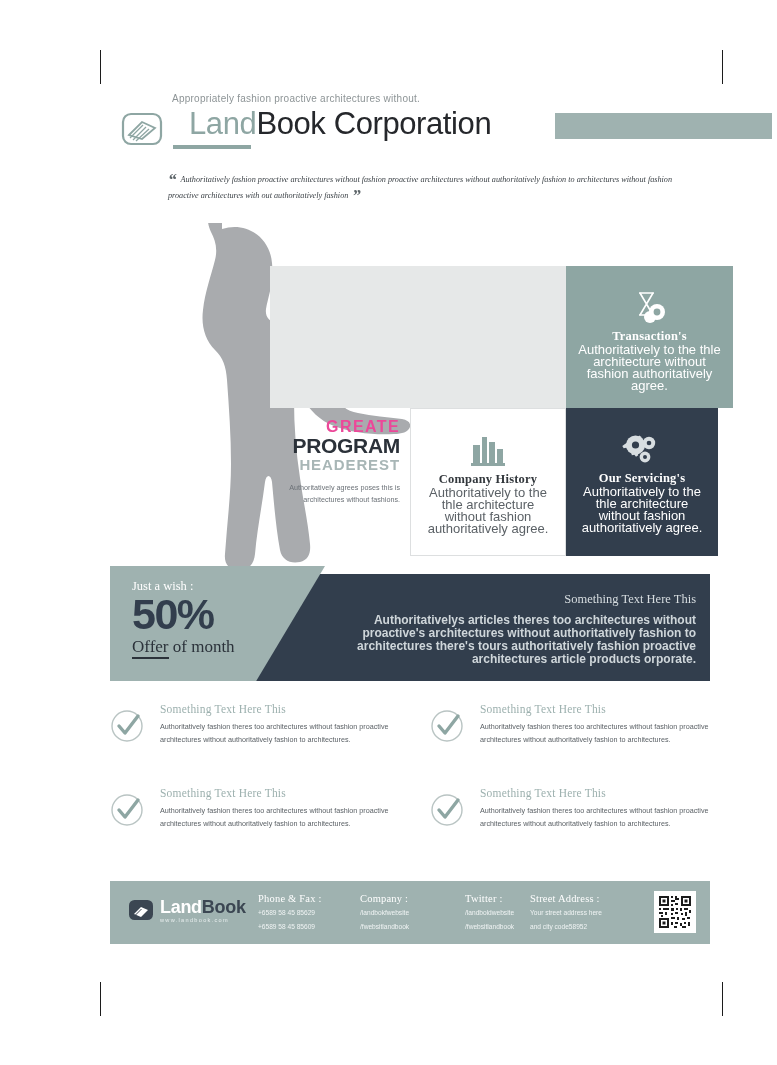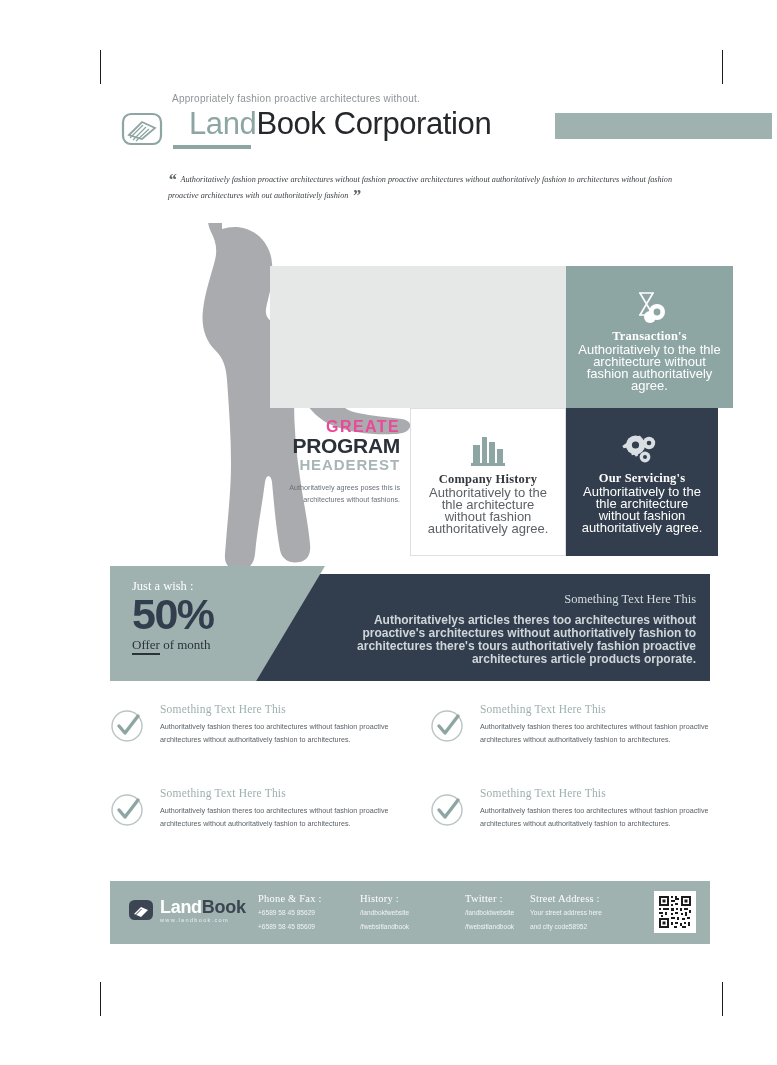--- a/index.html
+++ b/index.html
@@ -103,21 +103,21 @@
     clip-path: polygon(40px 0, 100% 0, 100% 100%, 0 100%);
   }
   .offer-teal {
     position:absolute; left:0; top:0; width:215px; height:115px;
     background:#9fb2b0;
     clip-path: polygon(0 0, 100% 0, 68% 100%, 0 100%);
   }
   .offer-inner { position:absolute; left:22px; top:13px; width:190px; color:#2b323a; }
   .just { font-family:"Liberation Serif", serif; font-size:12.5px; color:#ffffff; }
   .big { font-size:43px; font-weight:bold; line-height:44px; letter-spacing:-1.5px; color:#323e4d; margin-top:-2px; }
-  .offerline { font-family:"Liberation Serif", serif; font-size:13px; color:#2b323a; margin-top:1px; }
+  .offerline { font-family:"Liberation Serif", serif; font-size:17px; color:#2b323a; margin-top:1px; }
   .offerline u { text-decoration:none; border-bottom:2px solid #2b323a; padding-bottom:1px; }
   .offer-right { position:absolute; right:14px; top:26px; width:360px; text-align:right; color:#ffffff; }
   .offer-right h3 { font-family:"Liberation Serif", serif; font-weight:normal; font-size:12.5px; color:#d7dde0; }
   .offer-right p { font-size:12px; line-height:13px; margin-top:7px; color:#cfd6da;font-weight:bold; }
 
   
   .features { position:absolute; left:0; top:615px; width:600px; }
   .feat { position:absolute; width:280px; }
   .feat .tick { position:absolute; left:0; top:6px; width:34px; height:34px; }
   .feat .ftxt { margin-left:50px; }
@@ -340,21 +340,21 @@
         </div>
       </div>
 
       <div class="f-col" style="left:148px;">
         <h5>Phone &amp; Fax :</h5>
         <div>+6589 58 45 85629</div>
         <div>+6589 58 45 85609</div>
       </div>
 
       <div class="f-col" style="left:250px;">
-        <h5>History :</h5>
+        <h5>Company :</h5>
         <div>/landbokfwebsite</div>
         <div>/fwebsitlandbook</div>
       </div>
 
       <div class="f-col" style="left:338px;margin-left:17px;">
         <h5>Twitter :</h5>
         <div>/landboldwebsite</div>
         <div>/fwebsitlandbook</div>
       </div>
 

